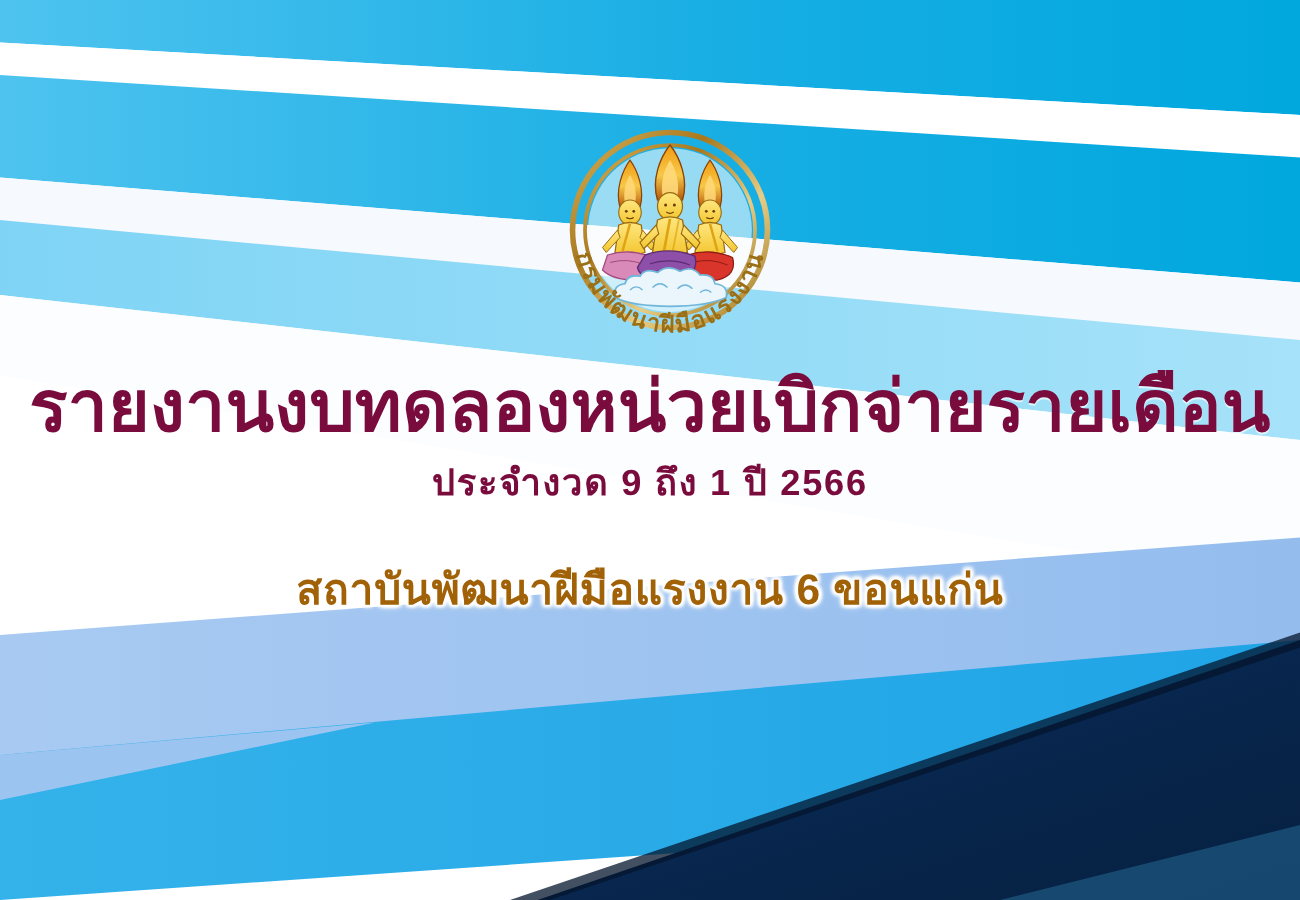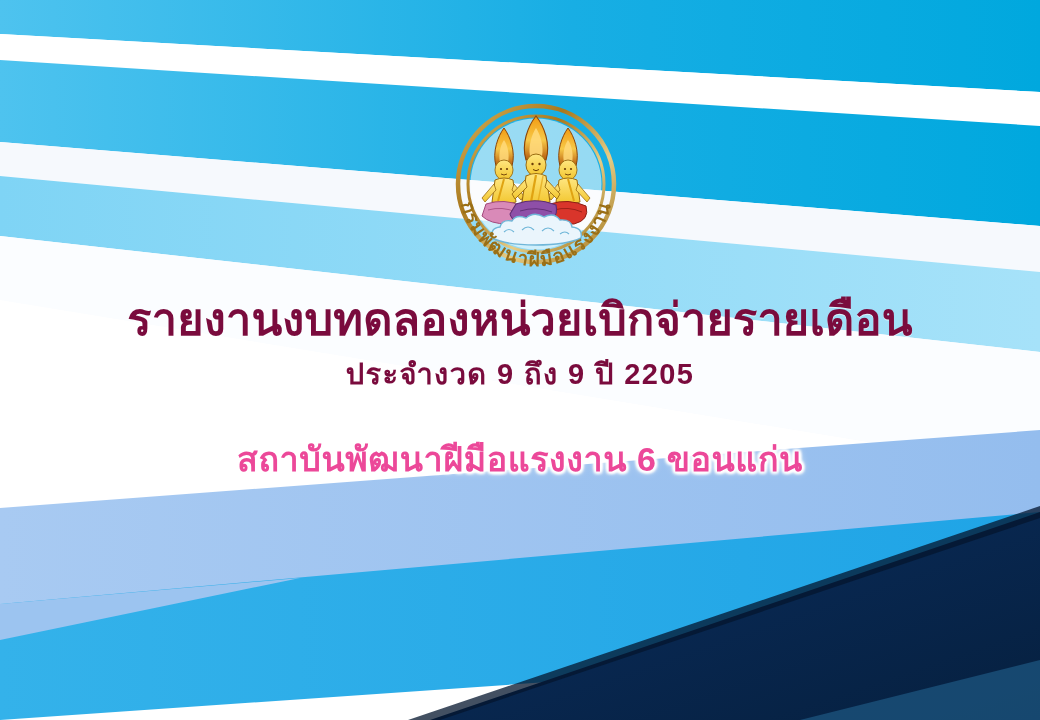--- a/index.html
+++ b/index.html
@@ -40,21 +40,21 @@
   
   .text-block {
     position: absolute;
     left: 0;
     top: 296px;
     width: 1040px;
     text-align: center;
   }
 
   .report-title {
-    font-size: 45px;
+    font-size: 57px;
     line-height: 1.08;
     font-weight: 700;
     color: #7a0b3d;
     letter-spacing: 0.2px;
     margin: 0;
     padding: 0 20px;
     text-shadow: 0 1px 0 rgba(255,255,255,0.65);
   }
 
   .report-period {
@@ -65,21 +65,21 @@
     color: #7a0b3d;
     letter-spacing: 1.4px;
     text-shadow: 0 1px 0 rgba(255,255,255,0.6);
   }
 
   .org-name {
     margin: 50px 0 16px 0;
     font-size: 34px;
     line-height: 1.15;
     font-weight: 700;
-    color: #ec4899;
+    color: #a16207;
     letter-spacing: 0.6px;
     text-shadow:
       -2px 0 3px #fff,  2px 0 3px #fff,
        0 -2px 3px #fff,  0 2px 3px #fff,
       -2px -2px 3px #fff, 2px -2px 3px #fff,
       -2px  2px 3px #fff, 2px  2px 3px #fff,
        0 0 8px #ffffff;
   }
 
   .org-parent {
@@ -262,19 +262,19 @@
       <text font-family="'Liberation Sans','DejaVu Sans',sans-serif" font-size="19" font-weight="700" fill="#9a6f16" letter-spacing="1.5">
         <textPath href="#ringTextPath" startOffset="50%" text-anchor="middle">กรมพัฒนาฝีมือแรงงาน</textPath>
       </text>
     </svg>
   </div>
 
   <div class="text-block">
 
     <h1 class="report-title">รายงานงบทดลองหน่วยเบิกจ่ายรายเดือน</h1>
 
-    <div class="report-period">ประจำงวด 9 ถึง 9 ปี 2205</div>
+    <div class="report-period">ประจำงวด 9 ถึง 1 ปี 2566</div>
 
     <div class="org-name">สถาบันพัฒนาฝีมือแรงงาน 6 ขอนแก่น</div>
 
   </div>
 
 </div>
 
 </body></html>

